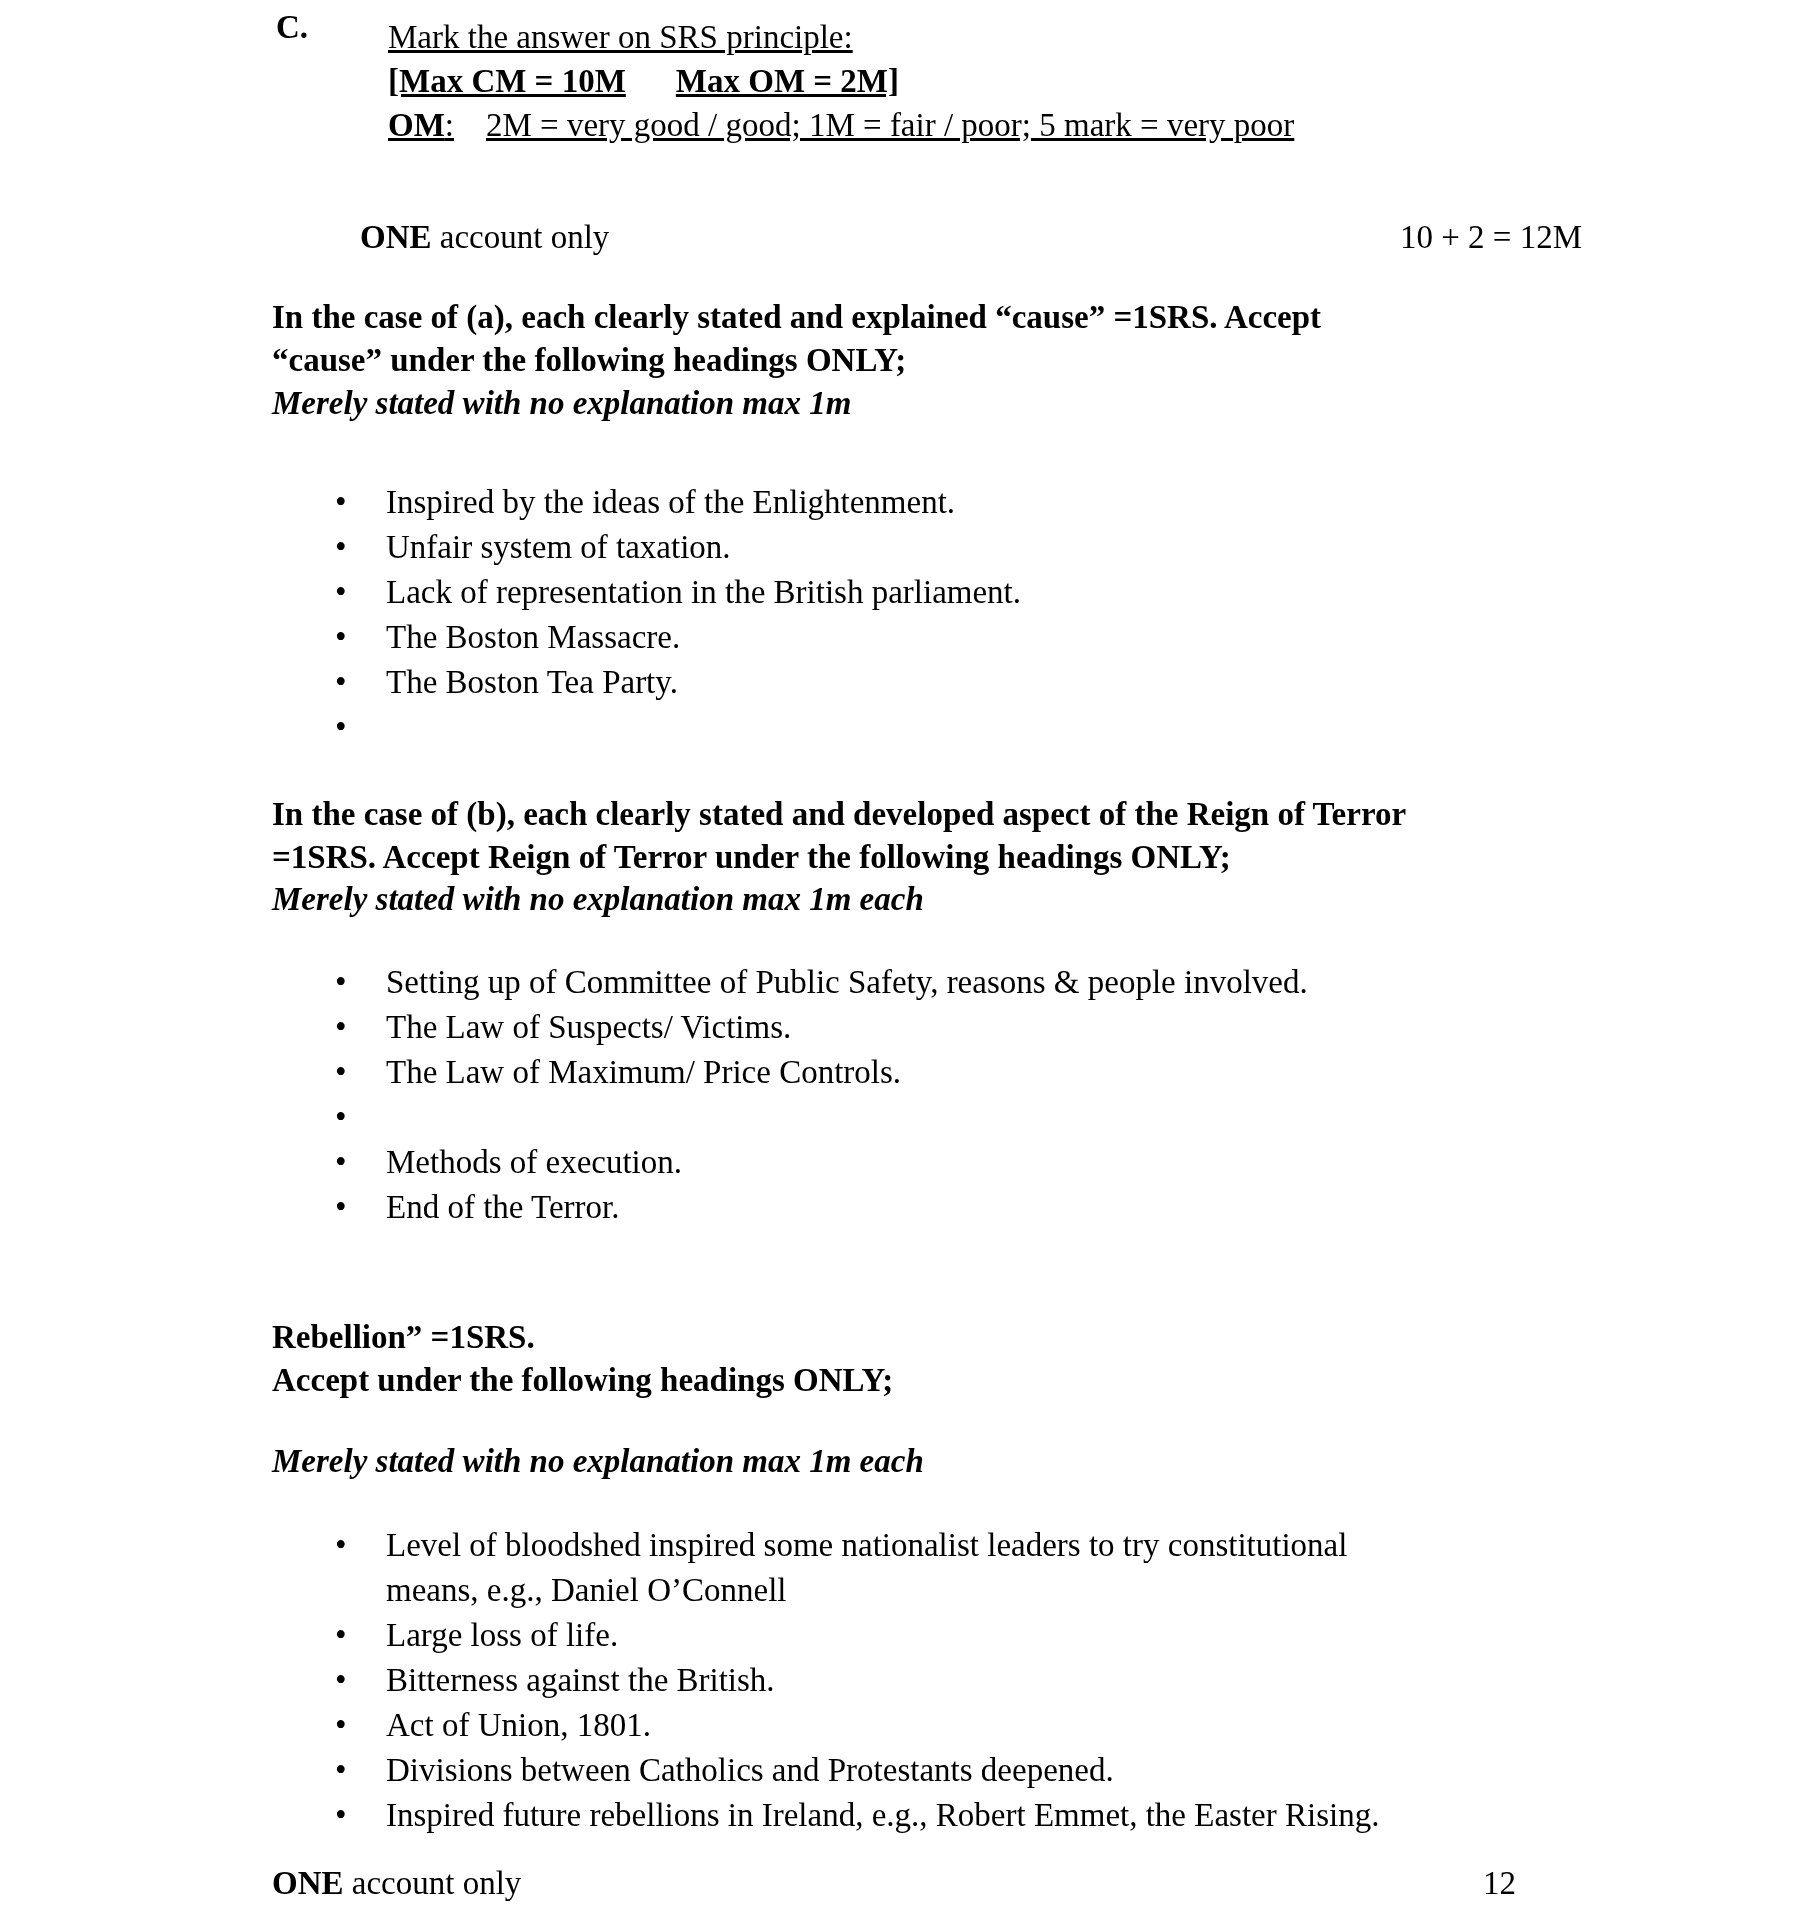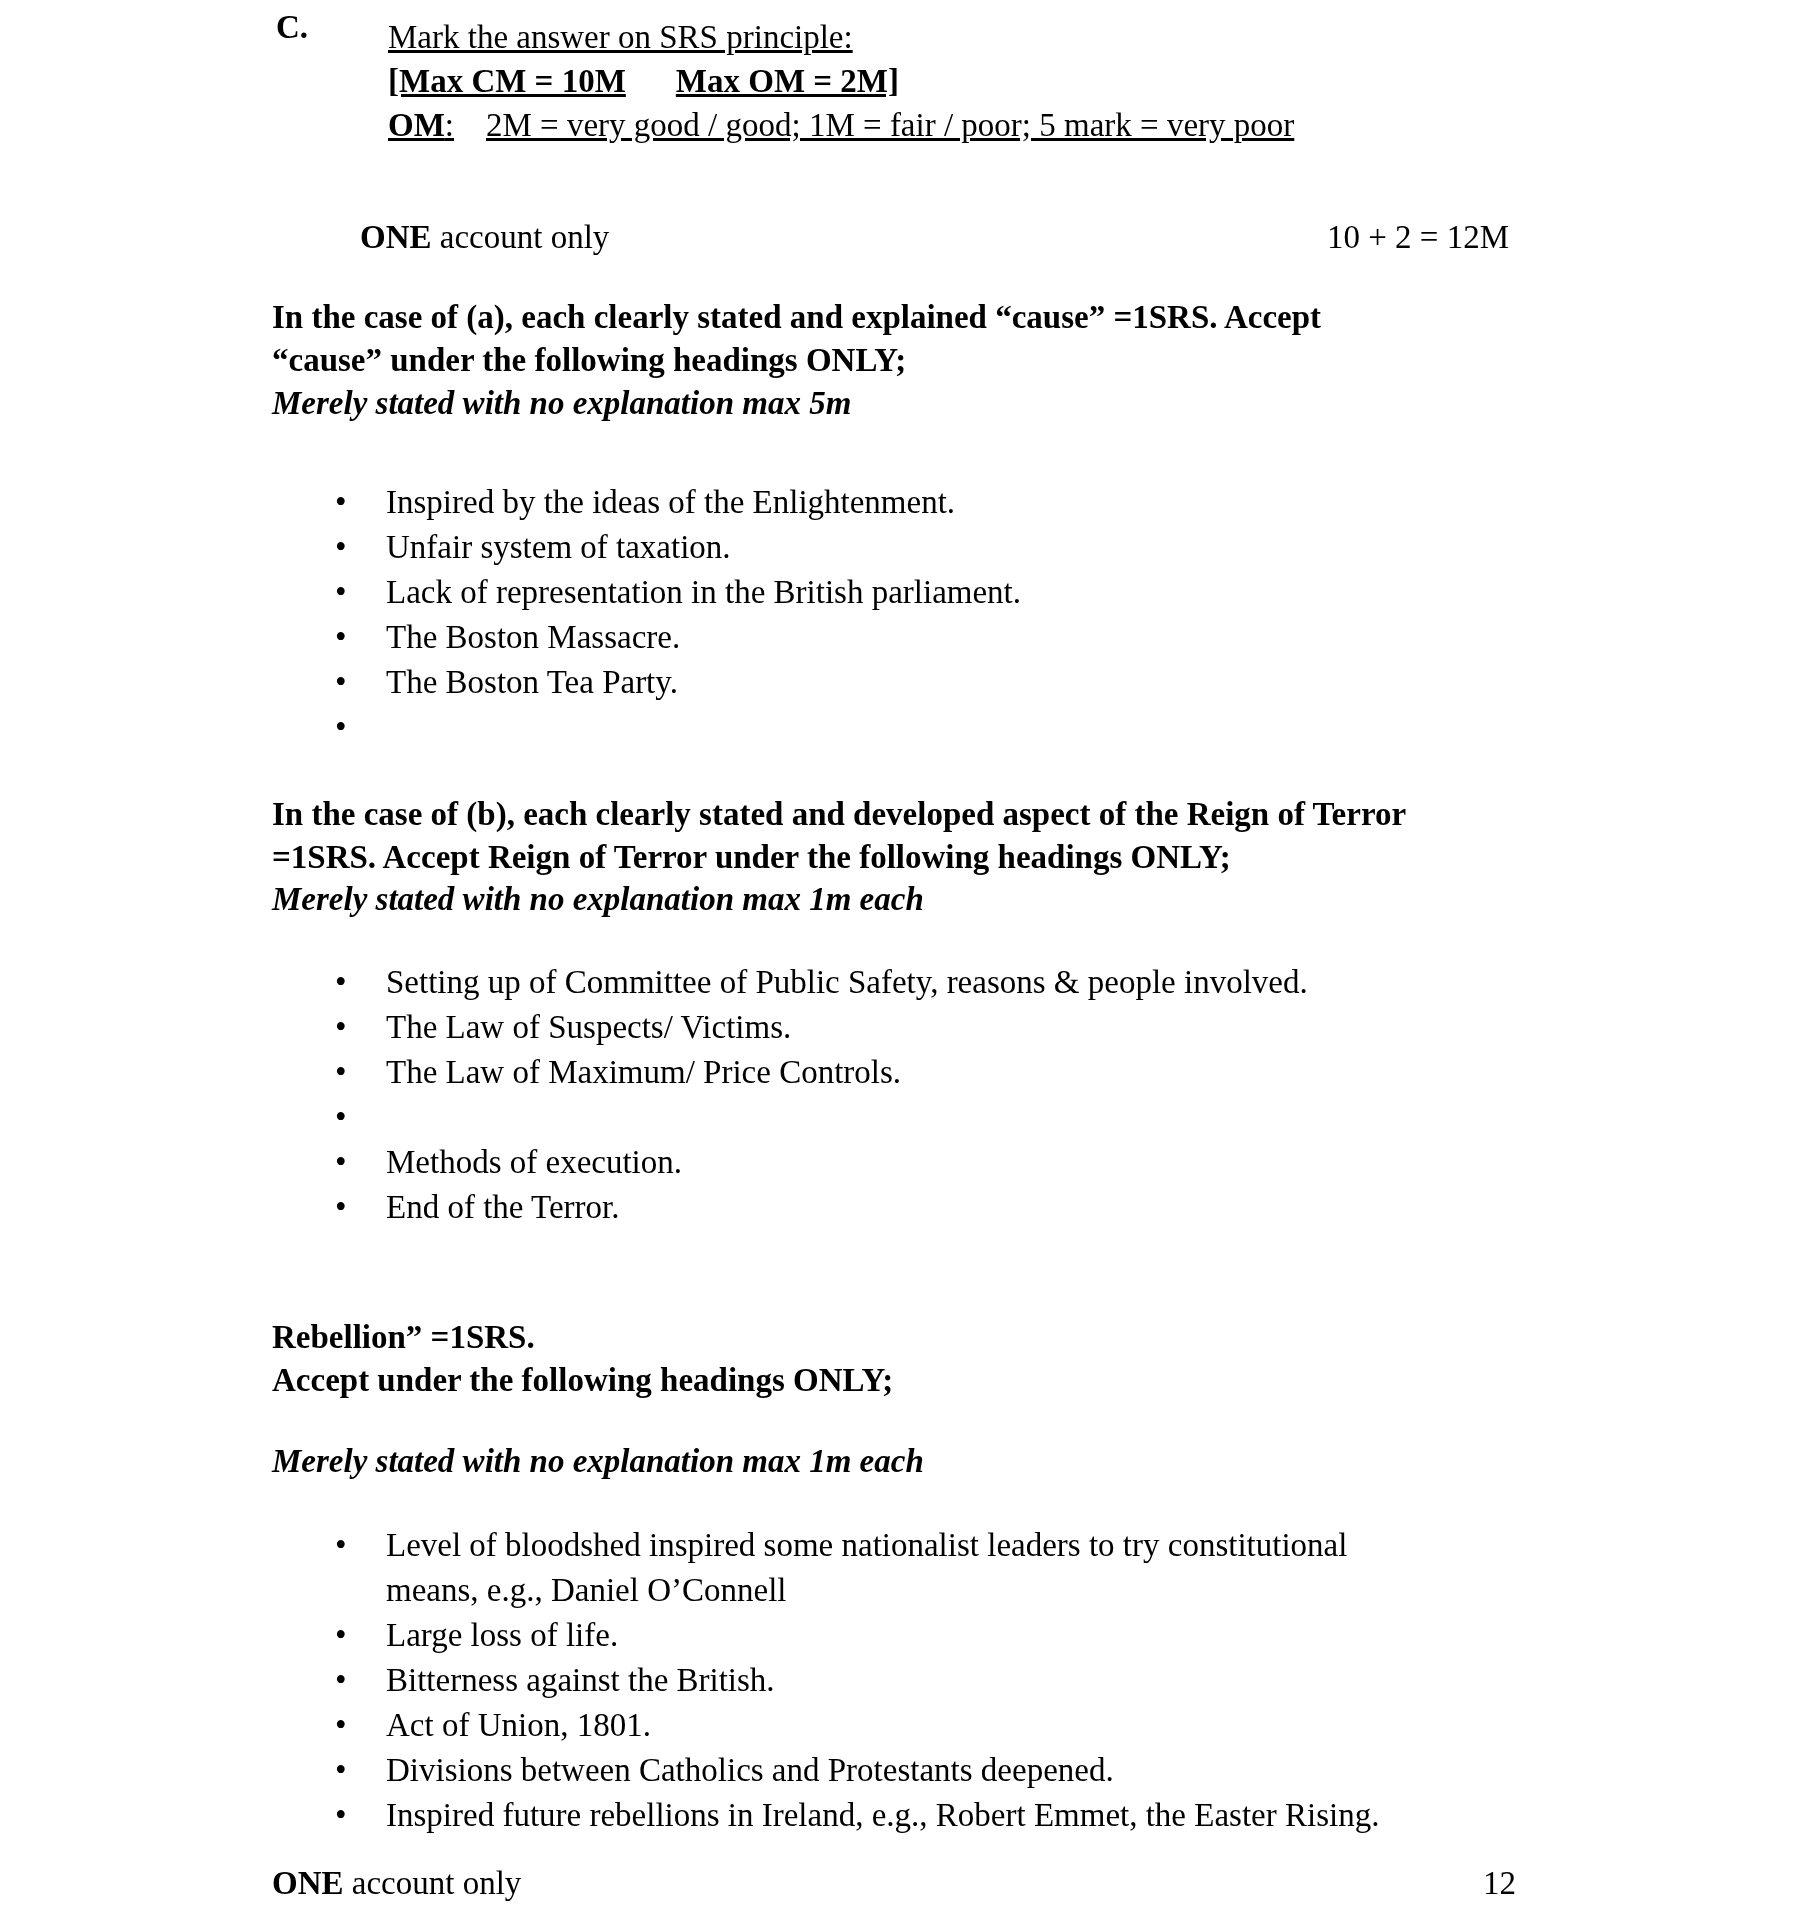--- a/index.html
+++ b/index.html
@@ -39,27 +39,27 @@
       <span>[Max CM = 10M</span><span class="tab1">Max OM = 2M]</span>
     </div>
     <div class="hline">
       <span class="b">OM</span><span>:</span><span class="tab2">2M = very good / good; 1M = fair / poor; 5 mark = very poor</span>
     </div>
   </div>
 
   <div class="abs hline" style="left:360px; top:215px;">
     <span class="b">ONE</span><span> account only</span>
   </div>
-  <div class="abs hline" style="left:1327px; top:215px;">10 + 2 = 12M</div>
+  <div class="abs hline" style="left:1400px; top:215px;">10 + 2 = 12M</div>
 
   <div class="abs heading" style="left:272px; top:296px;">
     <div>In the case of (a), each clearly stated and explained “cause” =1SRS. Accept</div>
     <div>“cause” under the following headings ONLY;</div>
   </div>
-  <div class="abs note" style="left:272px; top:382px;">Merely stated with no explanation max 5m</div>
+  <div class="abs note" style="left:272px; top:382px;">Merely stated with no explanation max 1m</div>
 
   <ul class="abs blist" style="left:335px; top:480px;">
     <li>
       <span class="dot">•</span>
       <span>Inspired by the ideas of the Enlightenment.</span>
     </li>
     <li>
       <span class="dot">•</span>
       <span>Unfair system of taxation.</span>
     </li>

